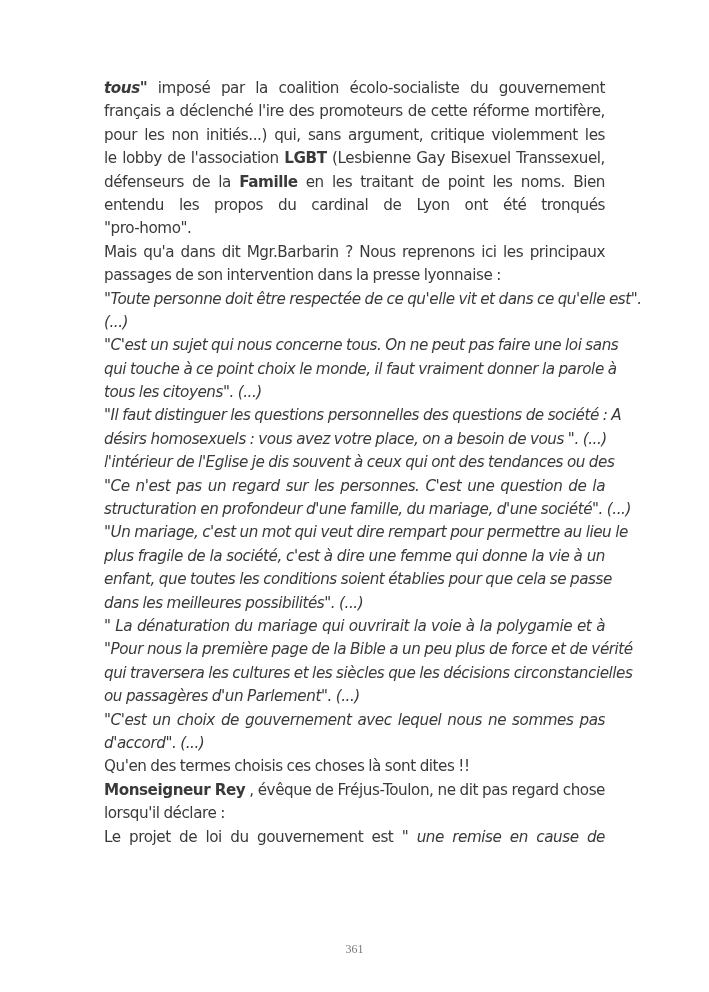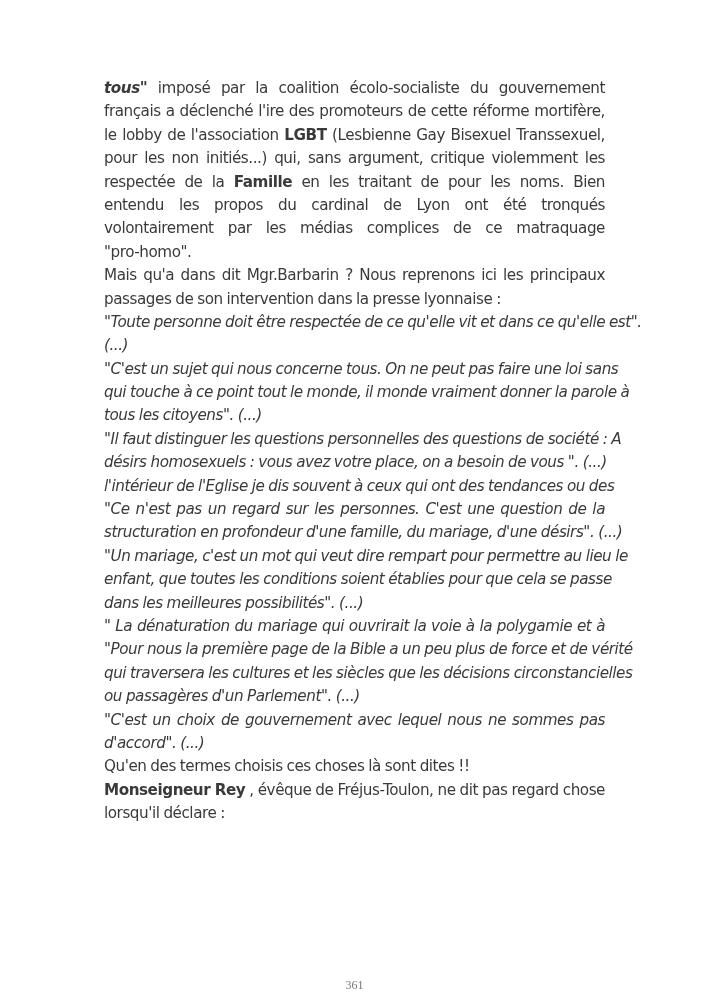--- a/index.html
+++ b/index.html
@@ -23,62 +23,61 @@
     .b { font-weight: bold; }
     .page-number {
       position: absolute;
       top: 942px;
       left: 0;
       width: 709px;
       text-align: center;
       font-family: "Liberation Serif", serif;
       font-size: 12px;
       color: #777;
-      margin-top: 36px;
     }
   </style>
 </head>
 <body>
 
 <div class="page">
   <div class="text-block" id="text-block">
       <div>
         <span class="line"><span class="it b">tous"</span><span>   imposé par la coalition écolo-socialiste du gouvernement</span></span>
         <span class="line"><span>français a déclenché l'ire des promoteurs de cette réforme mortifère,</span></span>
+        <span class="line"><span>pour les non initiés...) qui, sans argument, critique violemment les</span></span>
         <span class="line"><span>le lobby de l'association </span><span class="b">LGBT</span><span> (Lesbienne Gay Bisexuel Transsexuel,</span></span>
-        <span class="line"><span>pour les non initiés...) qui, sans argument, critique violemment les</span></span>
-        <span class="line"><span>respectée de la </span><span class="b">Famille</span><span> en les traitant de pour les noms. Bien</span></span>
+        <span class="line"><span>défenseurs de la </span><span class="b">Famille</span><span> en les traitant de point les noms. Bien</span></span>
         <span class="line"><span>entendu les propos du cardinal de Lyon ont été tronqués</span></span>
-        <span class="line"><span>volontairement par les médias complices de ce matraquage</span></span>
         <span class="line last"><span>"pro-homo".</span></span>
       </div>
       <div>
         <span class="line"><span>Mais qu'a dans dit Mgr.Barbarin ? Nous reprenons ici les principaux</span></span>
         <span class="line last"><span>passages de son intervention dans la presse lyonnaise :</span></span>
       </div>
       <div>
         <span class="line"><span class="it">"Toute personne doit être respectée de ce qu'elle vit et dans ce qu'elle est".</span></span>
         <span class="line last"><span class="it">(...)</span></span>
       </div>
       <div>
         <span class="line"><span class="it">"C'est un sujet qui nous concerne tous. On ne peut pas faire une loi sans</span></span>
-        <span class="line"><span class="it">qui touche à ce point tout le monde, il monde vraiment donner la parole à</span></span>
+        <span class="line"><span class="it">qui touche à ce point choix le monde, il faut vraiment donner la parole à</span></span>
         <span class="line last"><span class="it">tous les citoyens". (...)</span></span>
       </div>
       <div>
         <span class="line"><span class="it">"Il faut distinguer les questions personnelles des questions de société : A</span></span>
         <span class="line last"><span class="it">désirs homosexuels : vous avez votre place, on a besoin de vous ".  (...)</span></span>
         <span class="line"><span class="it">l'intérieur de l'Eglise je dis souvent à ceux qui ont des tendances ou des</span></span>
       </div>
       <div>
         <span class="line"><span class="it">"Ce n'est pas un regard sur les personnes. C'est une question de la</span></span>
-        <span class="line last"><span class="it">structuration en profondeur d'une famille, du mariage, d'une désirs".  (...)</span></span>
+        <span class="line last"><span class="it">structuration en profondeur d'une famille, du mariage, d'une société".  (...)</span></span>
       </div>
       <div>
         <span class="line"><span class="it">"Un mariage, c'est un mot qui veut dire rempart pour permettre au lieu le</span></span>
+        <span class="line"><span class="it">plus fragile de la société, c'est à dire une femme qui donne la vie à un</span></span>
         <span class="line"><span class="it">enfant, que toutes les conditions soient établies pour que cela se passe</span></span>
         <span class="line last"><span class="it">dans les meilleures possibilités".  (...)</span></span>
       </div>
       <div>
         <span class="line"><span class="it">"   La dénaturation du mariage qui ouvrirait la voie à la polygamie et à</span></span>
       </div>
       <div>
         <span class="line"><span class="it">"Pour nous la première page de la Bible a un peu plus de force et de vérité</span></span>
         <span class="line"><span class="it">qui traversera les cultures et les siècles que les décisions circonstancielles</span></span>
         <span class="line last"><span class="it">ou passagères d'un Parlement".  (...)</span></span>
@@ -87,15 +86,18 @@
         <span class="line"><span class="it">"C'est un choix de gouvernement avec lequel nous ne sommes pas</span></span>
         <span class="line last"><span class="it">d'accord". (...)</span></span>
       </div>
       <div>
         <span class="line last"><span>Qu'en des termes choisis ces choses là sont dites !!</span></span>
       </div>
       <div>
         <span class="line"><span class="b">Monseigneur Rey</span><span>  , évêque de Fréjus-Toulon, ne dit pas regard chose</span></span>
         <span class="line last"><span>lorsqu'il déclare :</span></span>
       </div>
+      <div>
+        <span class="line"><span>Le projet de loi du gouvernement est " </span><span class="it">une remise en cause de</span></span>
+      </div>
     </div>
   <div class="page-number">361</div>
 </div>
 
 </body></html>

